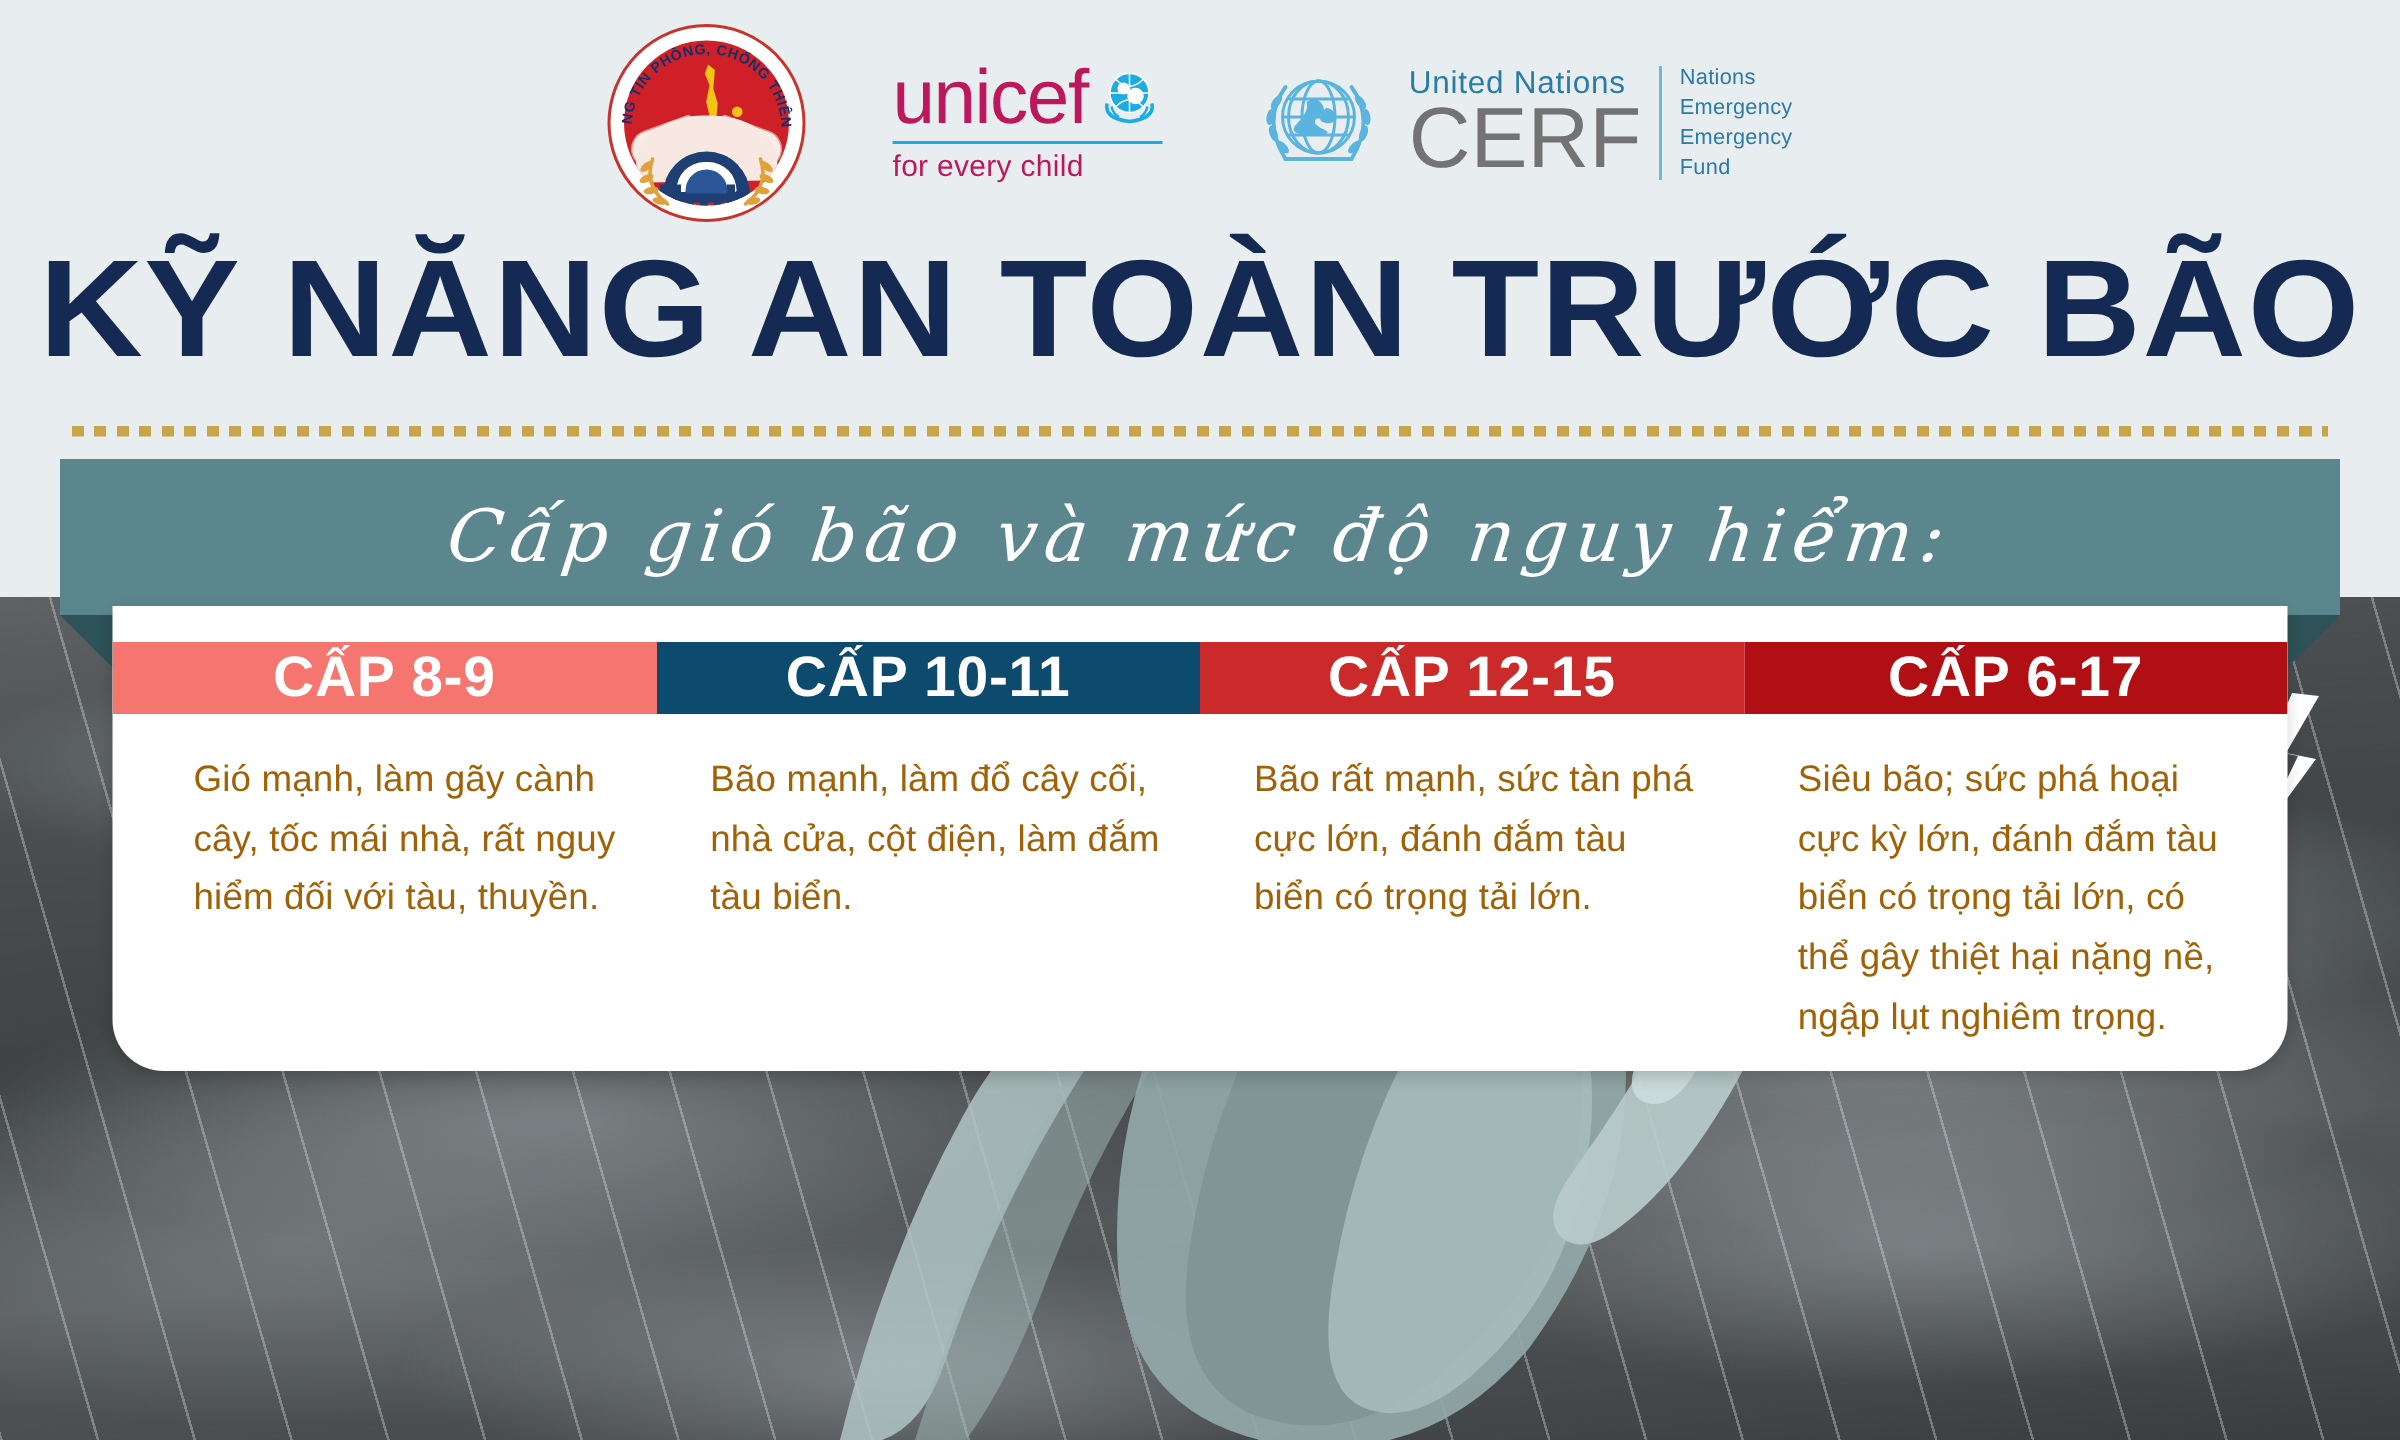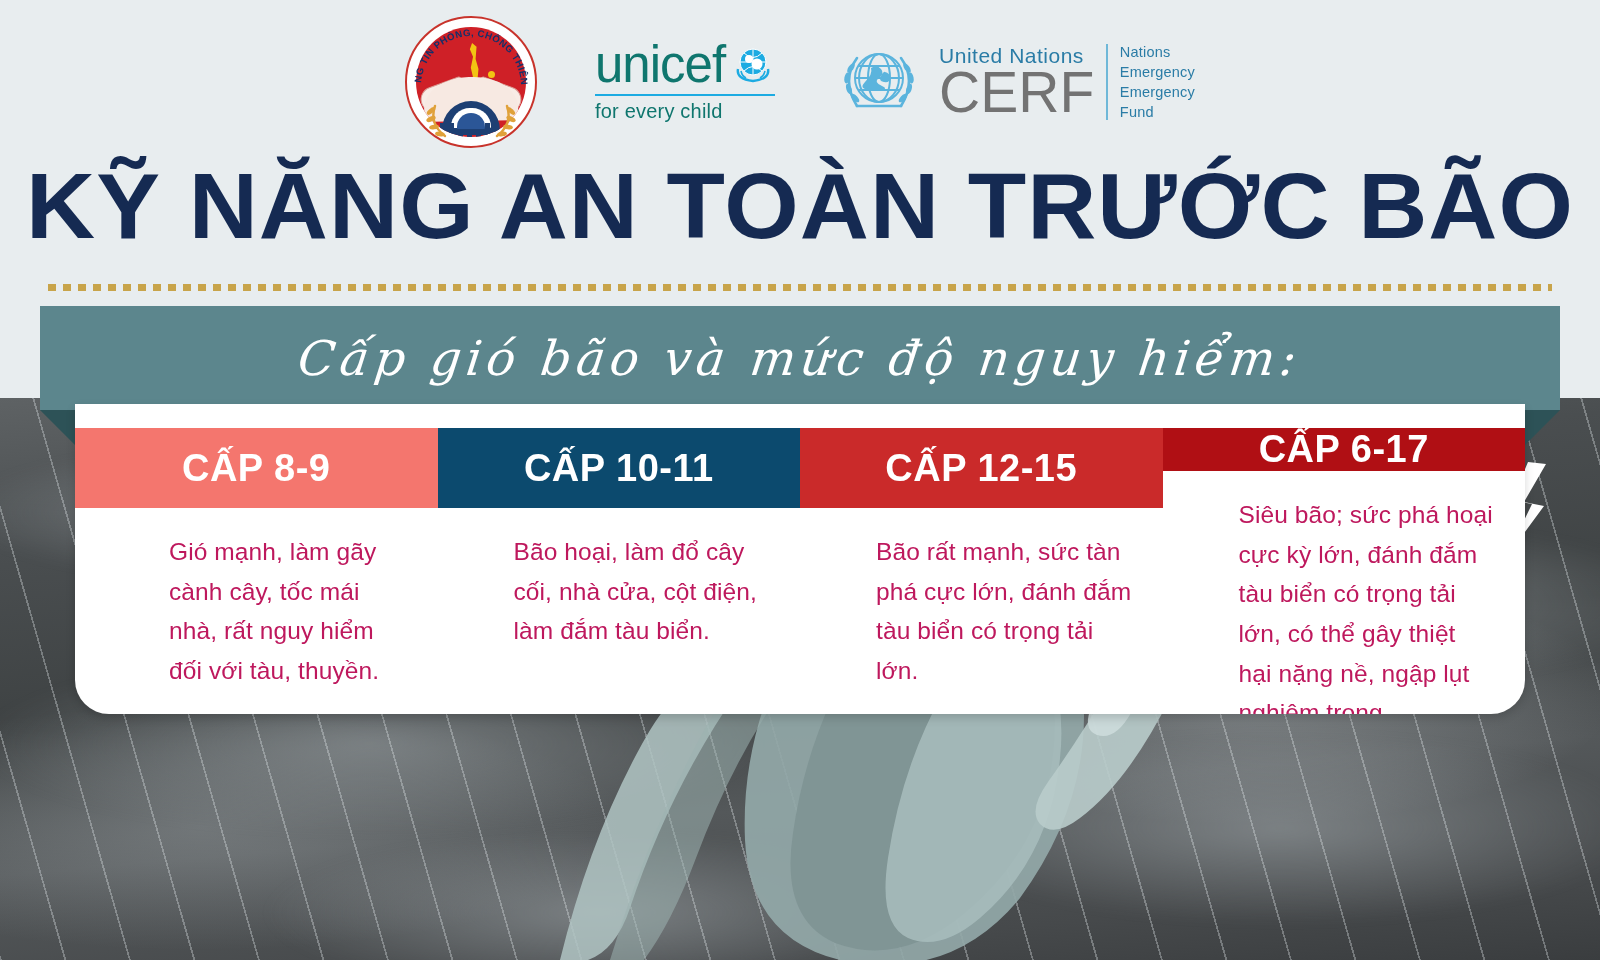--- a/index.html
+++ b/index.html
@@ -64,21 +64,21 @@
     content:""; position:absolute; left:15px; top:12px; width:28px; height:16px;
     background:#2b5697; border-radius:26px 26px 2px 2px; z-index:2;
   }
   .emblem .gear {
     position:absolute; left:24px; bottom:-2px; width:62px; height:16px;
     background:
       repeating-linear-gradient(90deg,#1d3f73 0 5px,transparent 5px 9px);
   }
 
   
-  .unicef { display:flex; flex-direction:column; align-items:flex-start; color:#0f766e; }
+  .unicef { display:flex; flex-direction:column; align-items:flex-start; color:#be185d; }
   .unicef .row1 { display:flex; align-items:center; gap:6px; }
   .unicef .word { font-size:51px; font-weight:400; letter-spacing:-1px; line-height:.95; }
   .unicef .globe { width:44px; height:44px; position:relative; }
   .unicef .rule { width:100%; height:1.5px; background:#1cabe2; margin:5px 0 4px; }
   .unicef .tag { font-size:20px; letter-spacing:.2px; }
 
   
   .cerf { display:flex; align-items:center; gap:14px; color:#2196c9; }
   .cerf .un-emblem { width:92px; height:92px; }
   .cerf .txt { display:flex; align-items:center; gap:12px; }
@@ -157,30 +157,29 @@
   .card {
     position:absolute; left:75px; top:404px; width:1450px; height:310px;
     background:#ffffff;
     border-radius:0 0 34px 34px;
     overflow:hidden;
     box-shadow:0 4px 10px rgba(0,0,0,.16);
   }
   .cols { display:flex; width:100%; height:100%; }
   .col { flex:1 1 0; display:flex; flex-direction:column; min-width:0; }
   .col .hdr {
-    height:80px; margin-top:24px;
+    height:48px; margin-top:24px;
     display:flex; align-items:center; justify-content:center;
     color:#ffffff; font-weight:bold; font-size:38px; letter-spacing:.5px;
     white-space:nowrap;
   }
   .col .body {
     padding:24px 26px 0 30px;
-    font-size:24.5px; line-height:1.62; color:#be185d;
+    font-size:24.5px; line-height:1.62; color:#a16207;
     letter-spacing:.1px;
-    margin-left:40px;
   }
   .col:nth-child(1) .body { padding-left:54px; padding-right:26px; }
   .col:nth-child(2) .body { padding-left:36px; }
   .col:nth-child(3) .body { padding-left:36px; }
   .col:nth-child(4) .body { padding-left:36px; padding-right:30px; }
 
   
   .decor { position:absolute; left:0; top:398px; width:1600px; height:562px; pointer-events:none; }
 </style>
 </head>
@@ -338,21 +337,21 @@
   <div class="card">
     <div class="cols">
 
       <div class="col">
         <div class="hdr" style="background:#f4766e">CẤP 8-9</div>
         <div class="body">Gió mạnh, làm gãy cành cây, tốc mái nhà, rất nguy hiểm đối với tàu, thuyền.</div>
       </div>
 
       <div class="col">
         <div class="hdr" style="background:#0c4a6e">CẤP 10-11</div>
-        <div class="body">Bão hoại, làm đổ cây cối, nhà cửa, cột điện, làm đắm tàu biển.</div>
+        <div class="body">Bão mạnh, làm đổ cây cối, nhà cửa, cột điện, làm đắm tàu biển.</div>
       </div>
 
       <div class="col">
         <div class="hdr" style="background:#ca2a2a">CẤP 12-15</div>
         <div class="body">Bão rất mạnh, sức tàn phá cực lớn, đánh đắm tàu biển có trọng tải lớn.</div>
       </div>
 
       <div class="col">
         <div class="hdr" style="background:#b00f14">CẤP 6-17</div>
         <div class="body">Siêu bão; sức phá hoại cực kỳ lớn, đánh đắm tàu biển có trọng tải lớn, có thể gây thiệt hại nặng nề, ngập lụt nghiêm trọng.</div>

